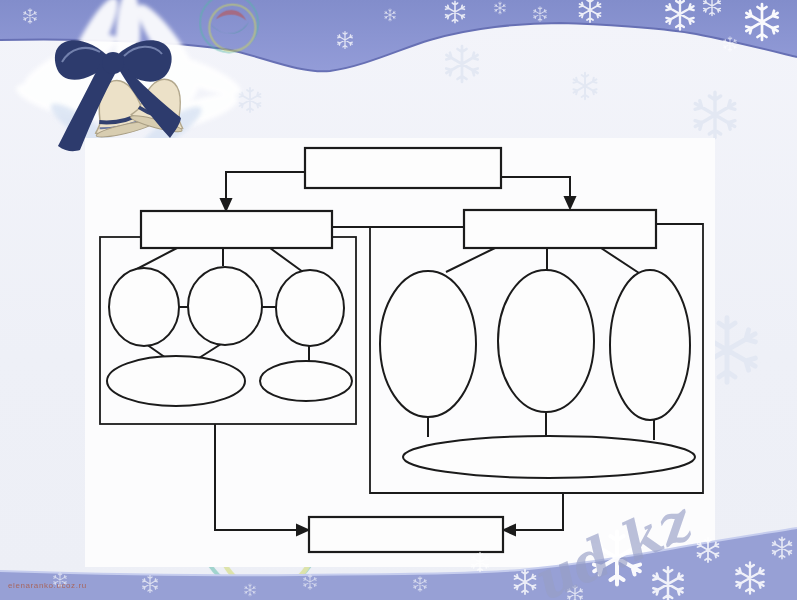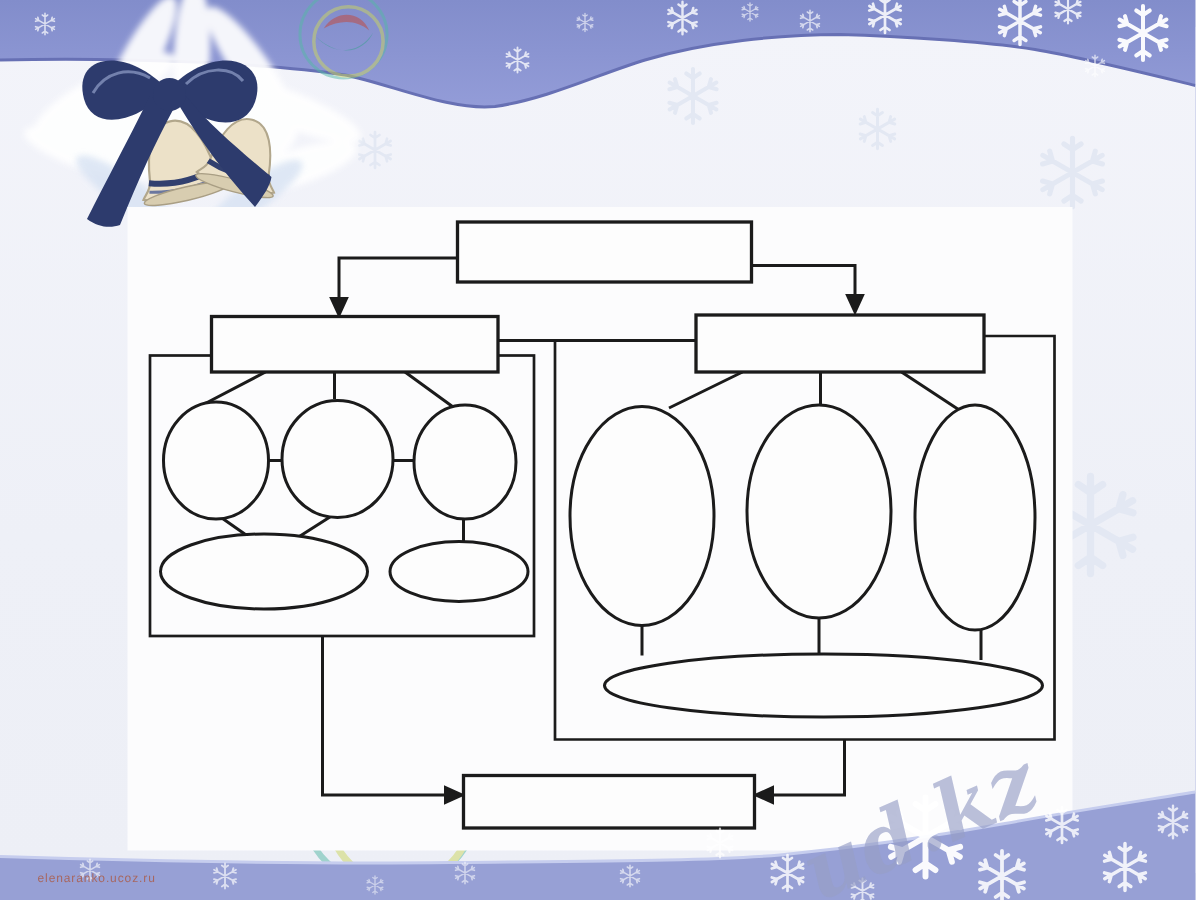--- a/index.html
+++ b/index.html
@@ -7,21 +7,21 @@
        font-family:"Liberation Serif",serif;}
   .abs{position:absolute;}
   .panel{left:0;top:18px;width:797px;height:564px;background:linear-gradient(180deg,#f3f4fa 0%,#eef0f7 60%,#edeff6 100%);}
   .diagram-bg{left:85px;top:138px;width:630px;height:429px;background:#fcfcfd;}
   svg.layer{position:absolute;left:0;top:0;width:797px;height:600px;}
   .lbl{position:absolute;display:flex;align-items:center;justify-content:center;
        text-align:center;white-space:pre-line;font-weight:bold;color:#161616;
        font-family:"Liberation Serif",serif;}
   .wm{position:absolute;font-weight:bold;font-style:italic;white-space:nowrap;
       font-family:"DejaVu Serif",serif;transform-origin:0 50%;pointer-events:none;}
-  .attrib{position:absolute;left:25px;top:581px;font-size:8px;letter-spacing:.6px;
+  .attrib{position:absolute;left:8px;top:581px;font-size:8px;letter-spacing:.6px;
       color:#a8645a;font-family:"Liberation Sans",sans-serif;opacity:.95;}
   .z2{z-index:2}.z3{z-index:3}.z4{z-index:4}.z5{z-index:5}.z6{z-index:6}
   .z7{z-index:7}.z8{z-index:8}.z9{z-index:9}.z10{z-index:10}
 </style>
 </head>
 <body>
 
 <div class="abs panel z2"></div>
 
 <svg class="layer z3" viewBox="0 0 797 600">

